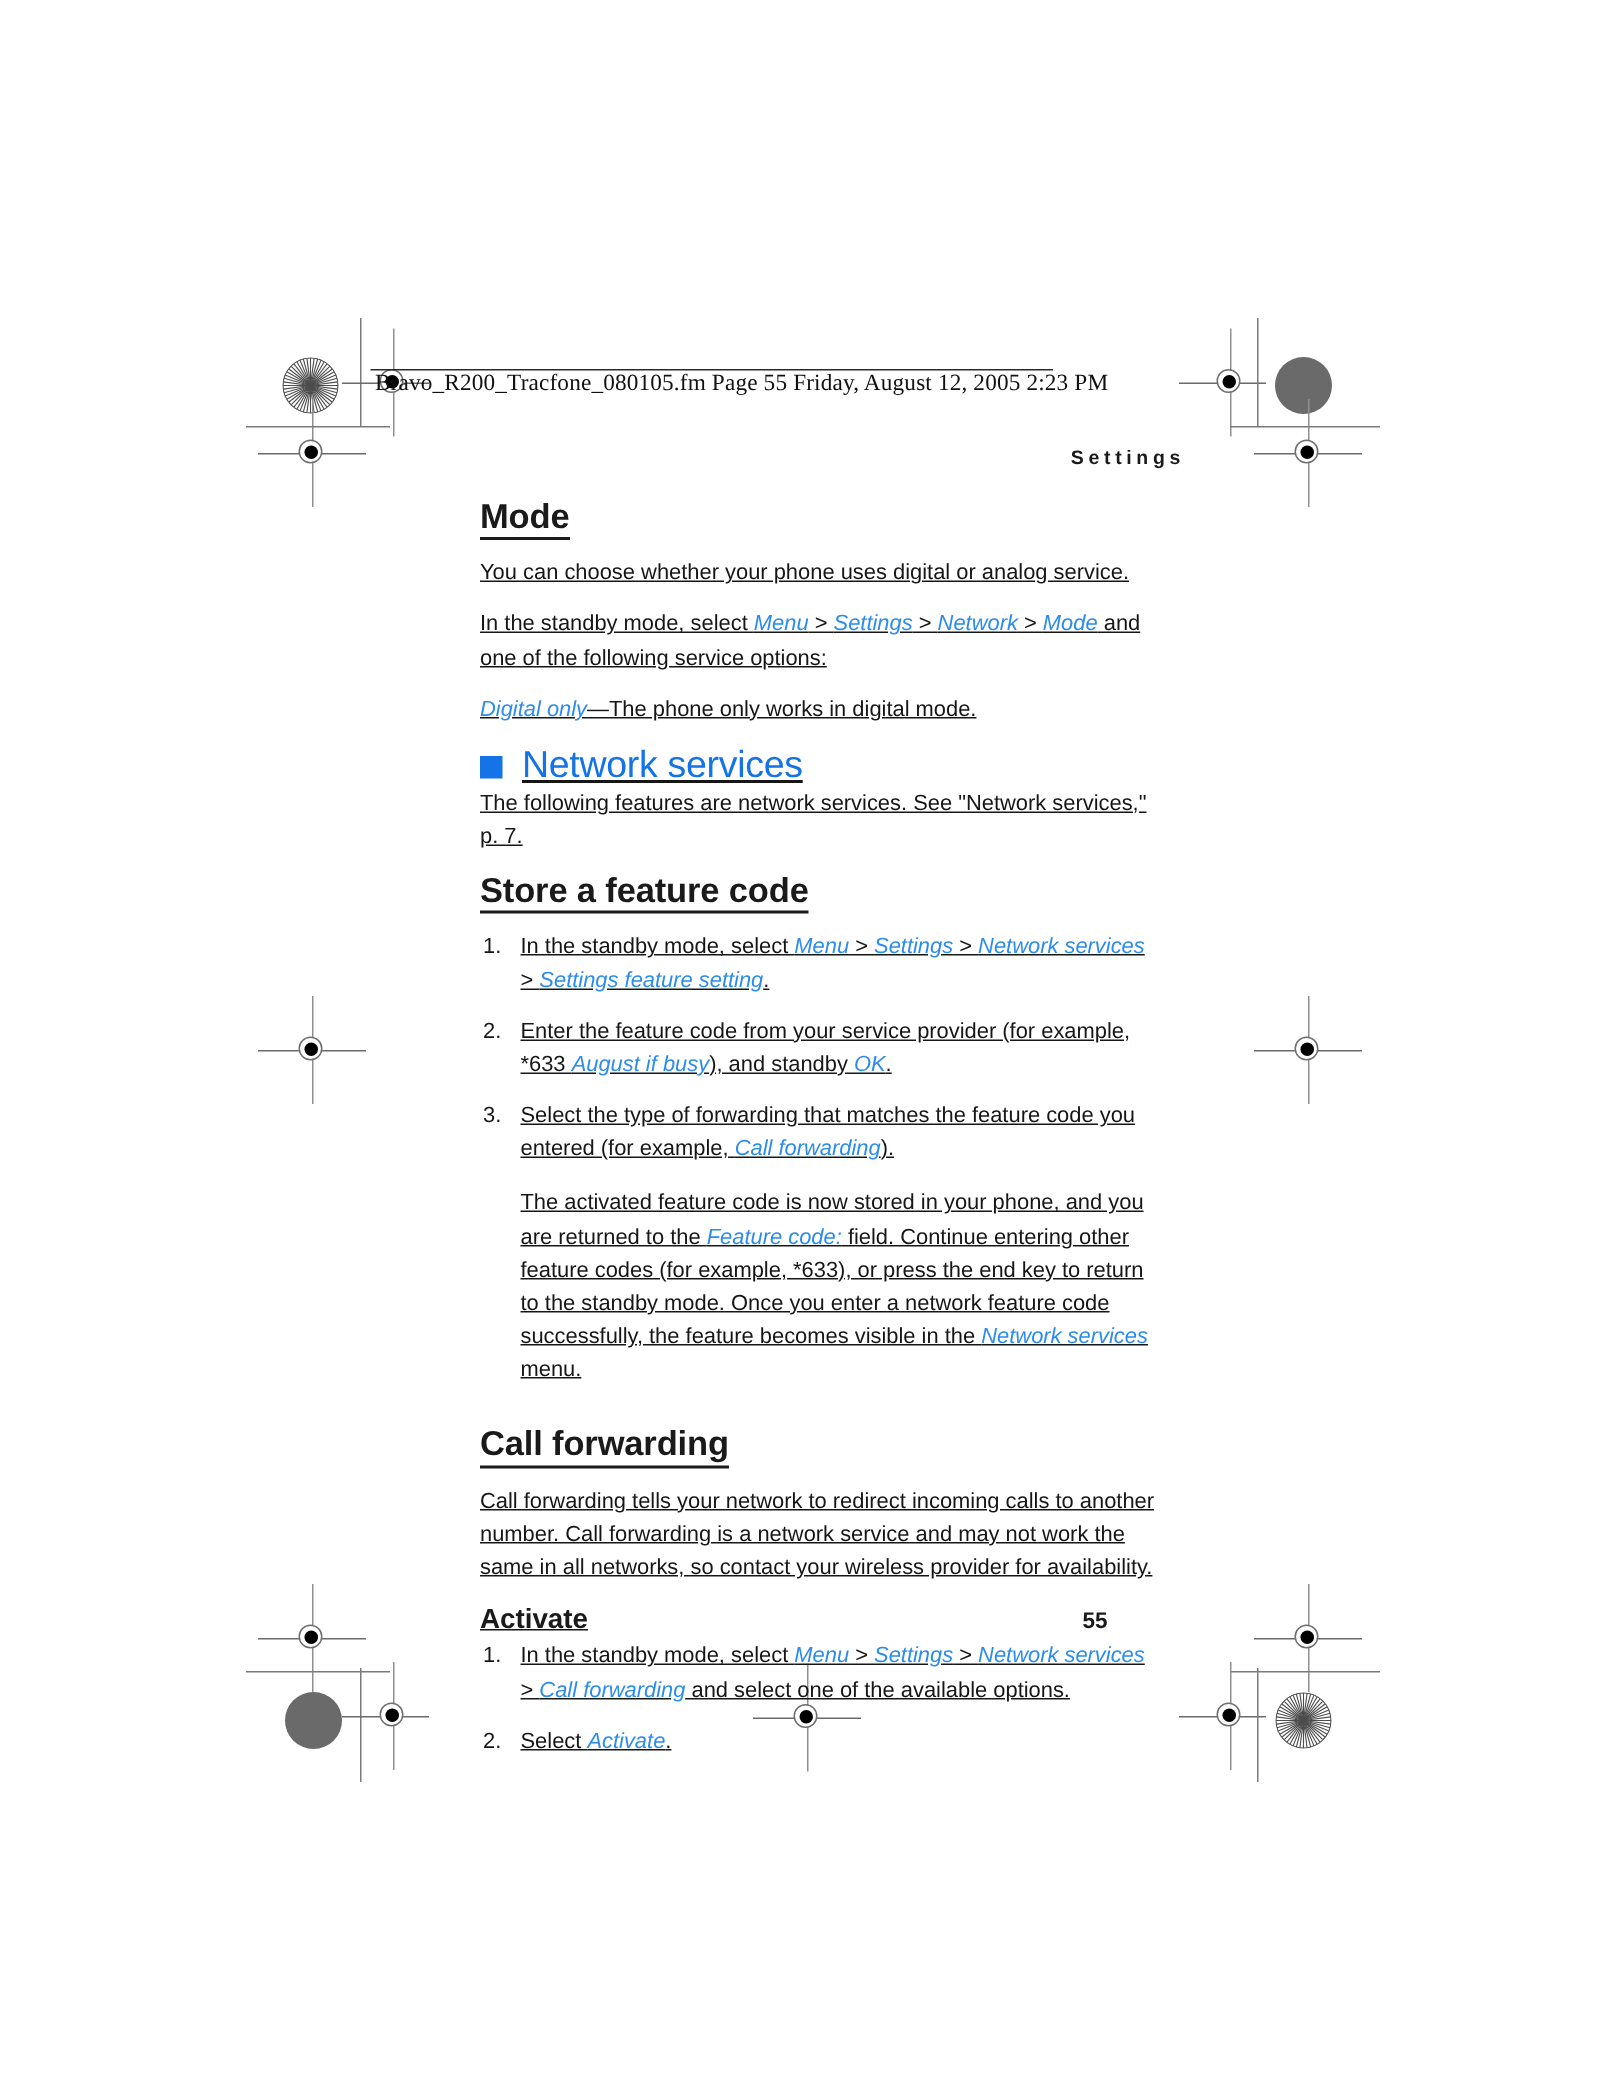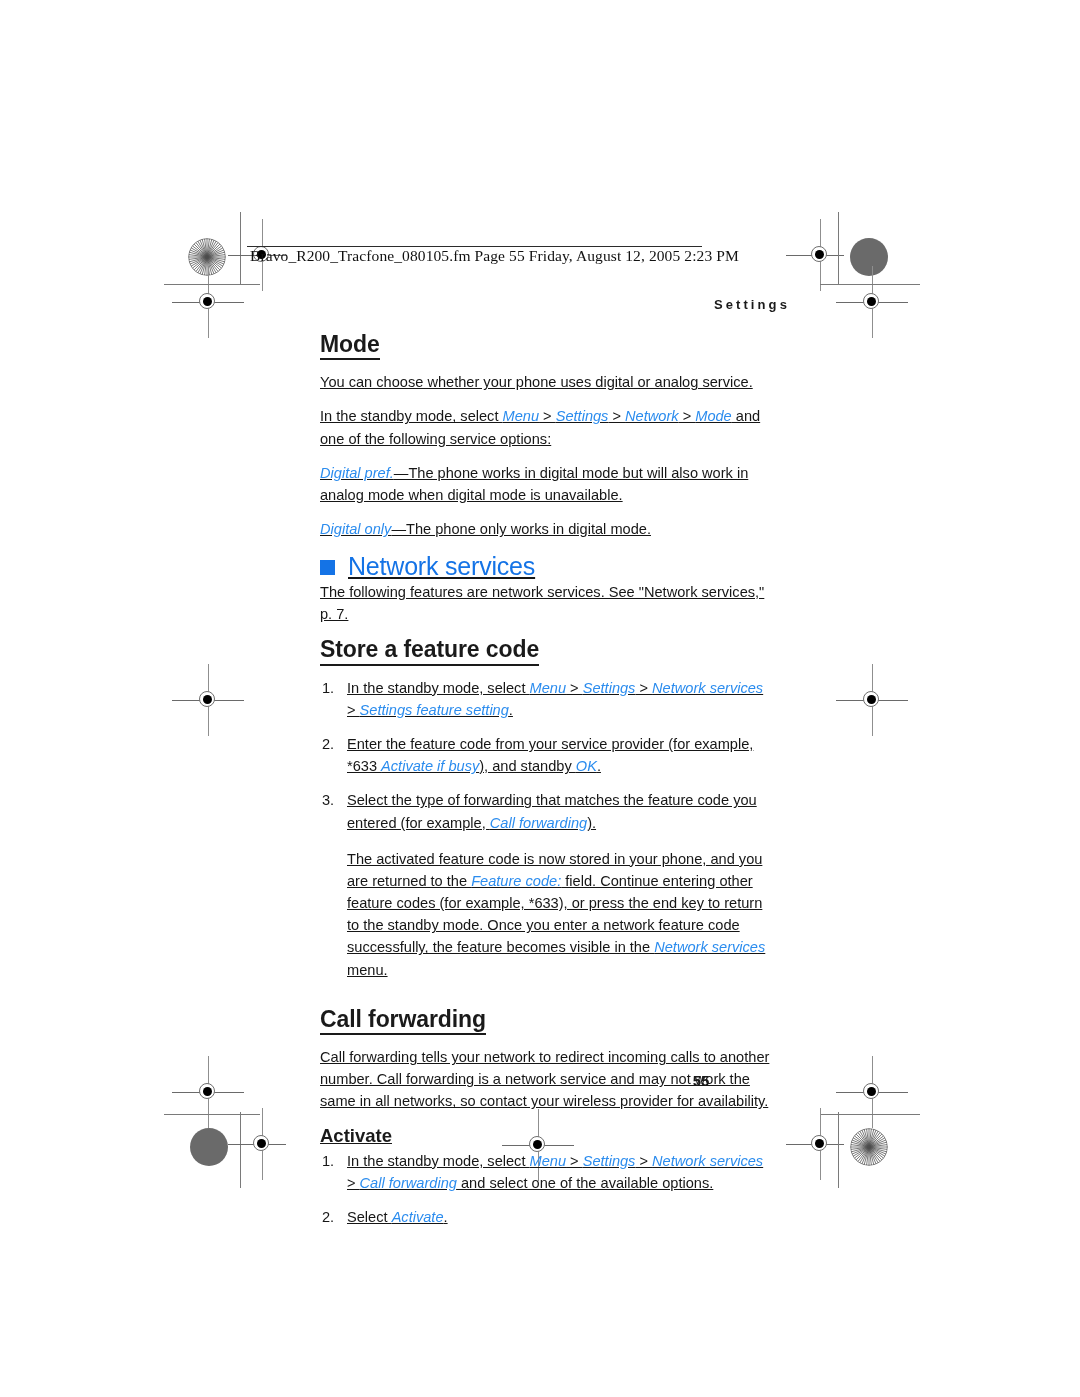--- a/index.html
+++ b/index.html
@@ -210,21 +210,21 @@
   
   .sp-chapter { margin-top: 26px; }
   .sp-after-chapter { margin-top: 11px; }
   .sp-sub { }
   .sp-callfwd { margin-top: 26px; }
   .sp-activate { margin-top: 20px; }
 
   
   #folio {
     position: absolute;
-    left: 671px;
+    left: 700px;
     top: 1072px;
     width: 60px;
     text-align: center;
     font-size: 15px;
     font-weight: 600;
     color: #1a1a1a;
   }
 </style>
 </head>
 <body>
@@ -443,42 +443,41 @@
   <div id="content">
 
     <div class="subwrap">
       <h2 class="sub">Mode</h2>
     </div>
 
     <p class="body">You can choose whether your phone uses digital or analog service.</p>
 
     <p class="body"><span>In the standby mode, select </span><span class="ui">Menu</span><span class="gt"> &gt; </span><span class="ui">Settings</span><span class="gt"> &gt; </span><span class="ui">Network</span><span class="gt"> &gt; </span><span class="ui">Mode</span><span> and one of the following service options:</span></p>
 
-    <p class="body"><span class="ui">Digital pref.</span><span>—The phone works in digital mode but will also work in analog mode when digital mode is unavailable.</span></p>
 
     <p class="body"><span class="ui">Digital only</span><span>—The phone only works in digital mode.</span></p>
 
 
     <h1 class="chapter sp-chapter">
       <span class="sqbullet"></span>
       <span>Network services</span>
     </h1>
 
     <p class="body sp-after-chapter">The following features are network services. See "Network services," p. 7.</p>
 
     <div class="subwrap sp-sub">
       <h2 class="sub">Store a feature code</h2>
     </div>
 
     <ol class="steps">
       <li>
         <span class="num">1.</span><span>In the standby mode, select </span><span class="ui">Menu</span><span class="gt"> &gt; </span><span class="ui">Settings</span><span class="gt"> &gt; </span><span class="ui">Network services</span><span class="gt"> &gt; </span><span class="ui">Settings feature setting</span><span>.</span>
       </li>
       <li>
-        <span class="num">2.</span><span>Enter the feature code from your service provider (for example, *633 </span><span class="ui">Activate if busy</span><span>), and standby </span><span class="ui">OK</span><span>.</span>
+        <span class="num">2.</span><span>Enter the feature code from your service provider (for example, *633 </span><span class="ui">August if busy</span><span>), and standby </span><span class="ui">OK</span><span>.</span>
       </li>
       <li>
         <span class="num">3.</span><span>Select the type of forwarding that matches the feature code you entered (for example, </span><span class="ui">Call forwarding</span><span>).</span>
       </li>
     </ol>
 
     <p class="body ind" style="margin-top:14px;"><span>The activated feature code is now stored in your phone, and you are returned to the </span><span class="ui">Feature code:</span><span> field. Continue entering other feature codes (for example, *633), or press the end key to return to the standby mode. Once you enter a network feature code successfully, the feature becomes visible in the </span><span class="ui">Network services</span><span> menu.</span></p>
 
     <div class="subwrap sp-callfwd">
       <h2 class="sub">Call forwarding</h2>

